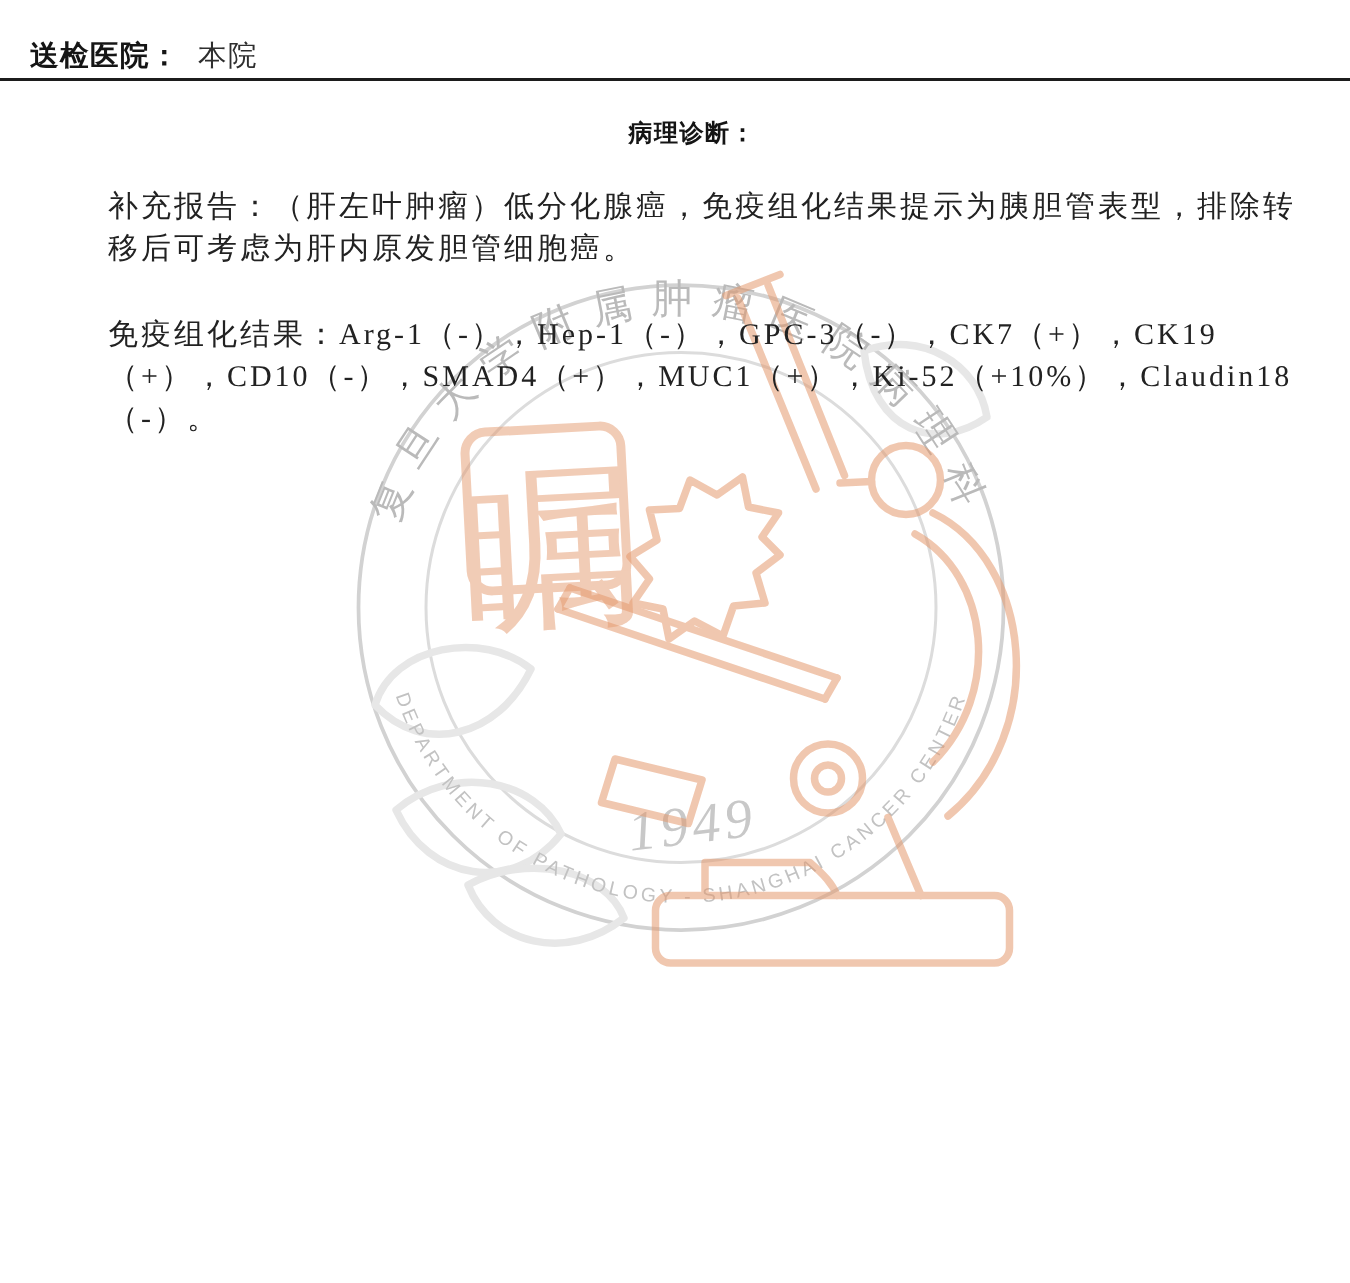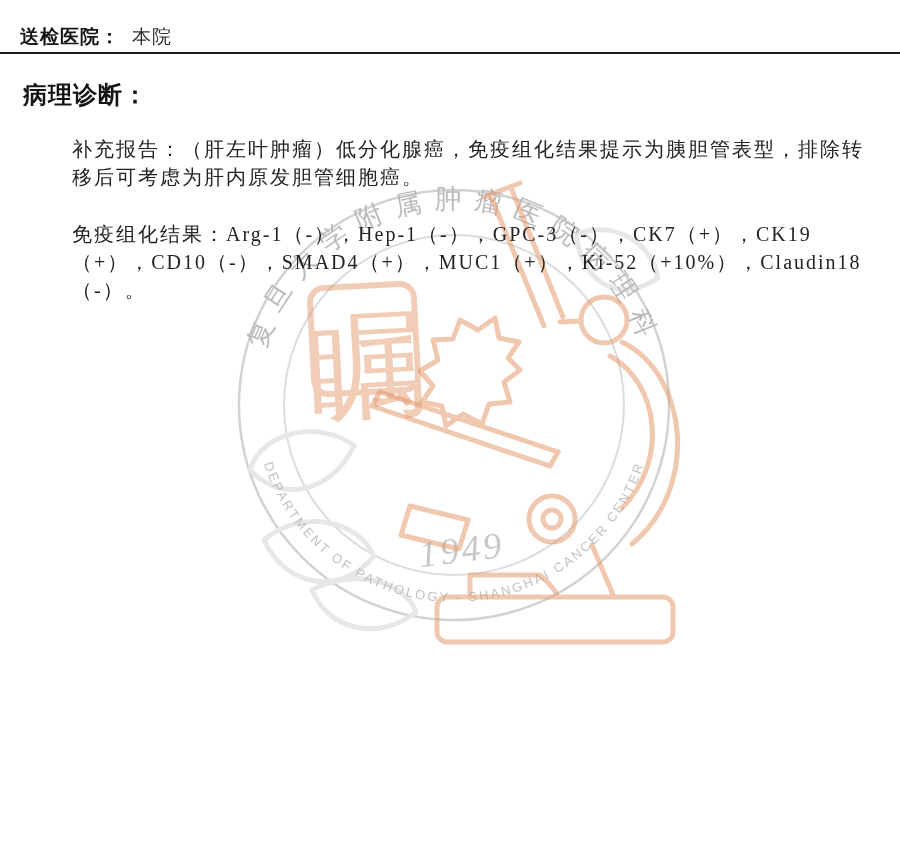--- a/index.html
+++ b/index.html
@@ -28,24 +28,25 @@
   }
   .topbar .lbl { font-weight: bold; color: #151515; }
   .topbar .val { margin-left: 12px; color: #2e2e2e; }
   .divider {
     border: 0;
     border-top: 2px solid #1c1c1c;
     margin: 0;
   }
   .section-title {
     margin: 25px 0 0 23px;
-    font-size: 24px;
+    font-size: 16px;
     font-weight: bold;
     letter-spacing: 1px;
     color: #141414;
+    text-align: center;
   }
   .report-body {
     margin: 24px 20px 0 72px;
     width: 810px;
     font-size: 20px;
     line-height: 28px;
     letter-spacing: 2px;
     color: #222222;
   }
   .report-body p { margin: 0 0 29px 0; word-break: break-all; }

